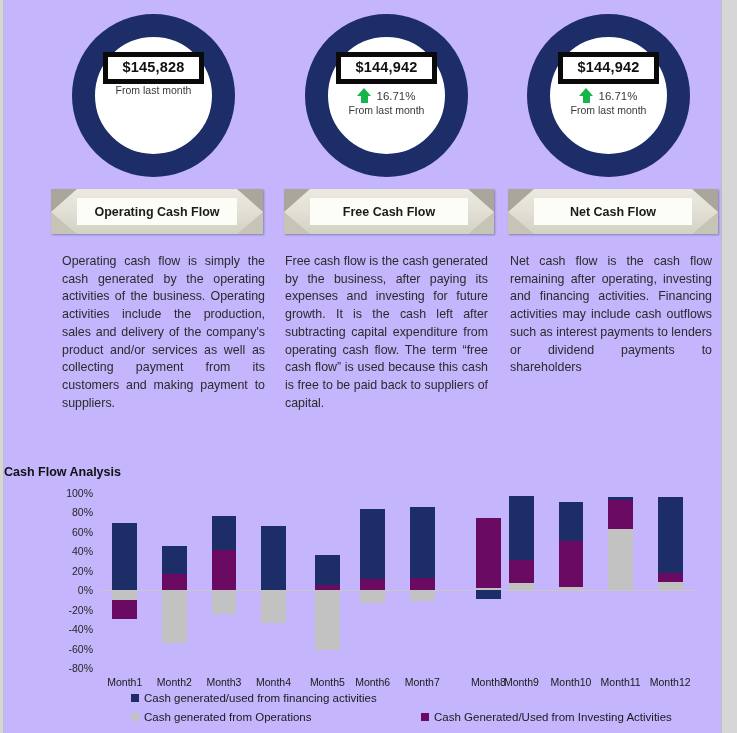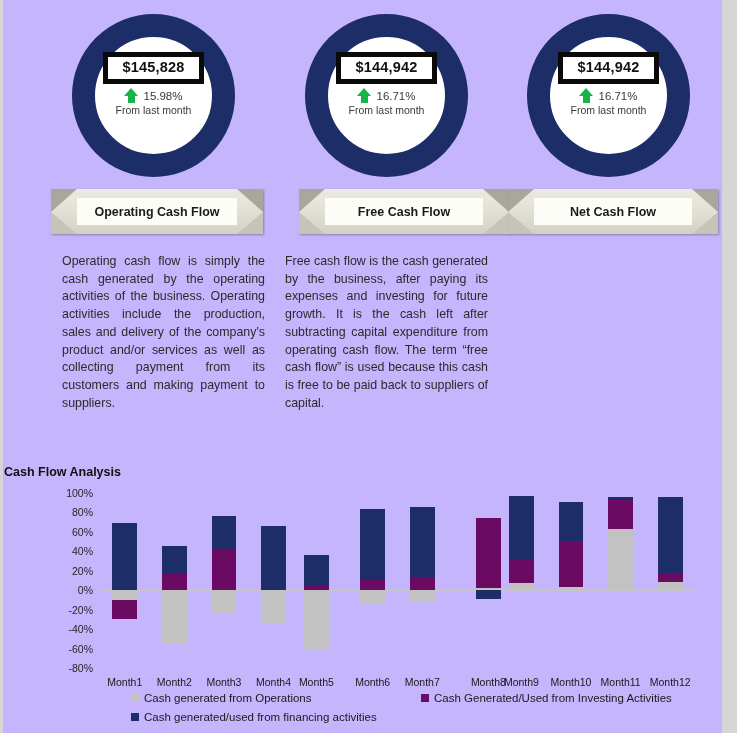--- a/index.html
+++ b/index.html
@@ -117,21 +117,21 @@
     margin-top: 1px;
   }
 
   
   .banner {
     position: absolute;
     height: 45px;
     top: 189px;
   }
   .banner.b0 { left: 47px; width: 212px; }
-  .banner.b1 { left: 295px; width: 210px; }
+  .banner.b1 { left: 280px; width: 210px; }
   .banner.b2 { left: 504px; width: 210px; border-radius: 6px; }
 
   .banner-bg {
     position: absolute;
     left: 0; top: 0;
     width: 100%;
     height: 100%;
     background: linear-gradient(180deg,#eceae0 0%,#e3e1d6 48%,#d3d1c4 100%);
     box-shadow: 1px 1px 2px rgba(0,0,0,.3);
   }
@@ -307,24 +307,20 @@
   <div id="sheet">
 
     <div class="kpi-row">
 
       <div class="kpi k0">
         <div class="ring"></div>
         <div class="kpi-inner">
           <div class="kpi-value-box">
             <div class="kpi-value">$145,828</div>
           </div>
-          <div class="kpi-delta">
-            <span class="up-arrow"></span>
-            <span class="kpi-pct">15.98%</span>
-          </div>
           <div class="kpi-sub">From last month</div>
         </div>
       </div>
 
       <div class="kpi k1">
         <div class="ring"></div>
         <div class="kpi-inner">
           <div class="kpi-value-box">
             <div class="kpi-value">$144,942</div>
           </div>
@@ -373,20 +369,21 @@
       <div class="banner-bg"></div>
       <div class="fold-left"></div>
       <div class="fold-right"></div>
       <div class="banner-plate">
         <span class="banner-label">Net Cash Flow</span>
       </div>
     </div>
 
     <div class="desc d0">Operating cash flow is simply the cash generated by the operating activities of the business. Operating activities include the production, sales and delivery of the company's product and/or services as well as collecting payment from its customers and making payment to suppliers.</div>
     <div class="desc d1">Free cash flow is the cash generated by the business, after paying its expenses and investing for future growth. It is the cash left after subtracting capital expenditure from operating cash flow. The term “free cash flow” is used because this cash is free to be paid back to suppliers of capital.</div>
+    <div class="desc d2">Net cash flow is the cash flow remaining after operating, investing and financing activities. Financing activities may include cash outflows such as interest payments to lenders or dividend payments to shareholders</div>
 
     <div id="chart">
       <div class="chart-title">Cash Flow Analysis</div>
 
       <div class="plot" id="plot">
         <div class="zeroline" id="zeroline" style="top: 97.2222px;"></div>
       <div class="ytick" style="top: 0px;">100%</div>
           <div class="ytick" style="top: 19.4444px;">80%</div>
           <div class="ytick" style="top: 38.8889px;">60%</div>
           <div class="ytick" style="top: 58.3333px;">40%</div>
@@ -412,21 +409,21 @@
             <div class="seg ops" style="top: 97.2222px; height: 23.3333px;"></div>
             <div class="seg inv" style="top: 57.3611px; height: 39.8611px;"></div>
             <div class="seg fin" style="top: 23.3333px; height: 34.0278px;"></div>
             <div class="xlab">Month3</div>
           </div>
           <div class="bar-col" style="left: 161.146px; width: 24.7917px;">
             <div class="seg ops" style="top: 97.2222px; height: 33.0556px;"></div>
             <div class="seg fin" style="top: 33.0556px; height: 64.1667px;"></div>
             <div class="xlab">Month4</div>
           </div>
-          <div class="bar-col" style="left: 204px; width: 24.7917px; text-align: right;">
+          <div class="bar-col" style="left: 215px; width: 24.7917px; text-align: right;">
             <div class="seg ops" style="top: 97.2222px; height: 60.2778px;"></div>
             <div class="seg inv" style="top: 92.3611px; height: 4.86111px;"></div>
             <div class="seg fin" style="top: 62.2222px; height: 30.1389px;"></div>
             <div class="xlab">Month5</div>
           </div>
           <div class="bar-col" style="left: 260.312px; width: 24.7917px;">
             <div class="seg ops" style="top: 97.2222px; height: 12.6389px;"></div>
             <div class="seg inv" style="top: 85.5556px; height: 11.6667px;"></div>
             <div class="seg fin" style="top: 15.5556px; height: 70px;"></div>
             <div class="xlab">Month6</div>
@@ -465,31 +462,31 @@
             <div class="seg ops" style="top: 89.4444px; height: 7.77778px;"></div>
             <div class="seg inv" style="top: 79.7222px; height: 9.72222px;"></div>
             <div class="seg fin" style="top: 3.88889px; height: 75.8333px;"></div>
             <div class="xlab">Month12</div>
           </div>
         </div>
 
       <div class="legend">
         <div class="legend-row">
           <div class="legend-item" style="left:0px;">
+            <span class="swatch sw-fin"></span>
+            <span>Cash generated/used from financing activities</span>
+          </div>
+        </div>
+        <div class="legend-row">
+          <div class="legend-item" style="left:0px;">
             <span class="swatch sw-ops"></span>
             <span>Cash generated from Operations</span>
           </div>
           <div class="legend-item" style="left:290px;">
             <span class="swatch sw-inv"></span>
             <span>Cash Generated/Used from Investing Activities</span>
           </div>
         </div>
-        <div class="legend-row">
-          <div class="legend-item" style="left:0px;">
-            <span class="swatch sw-fin"></span>
-            <span>Cash generated/used from financing activities</span>
-          </div>
-        </div>
       </div>
     </div>
 
   </div>
 </div>
 
 </body></html>

